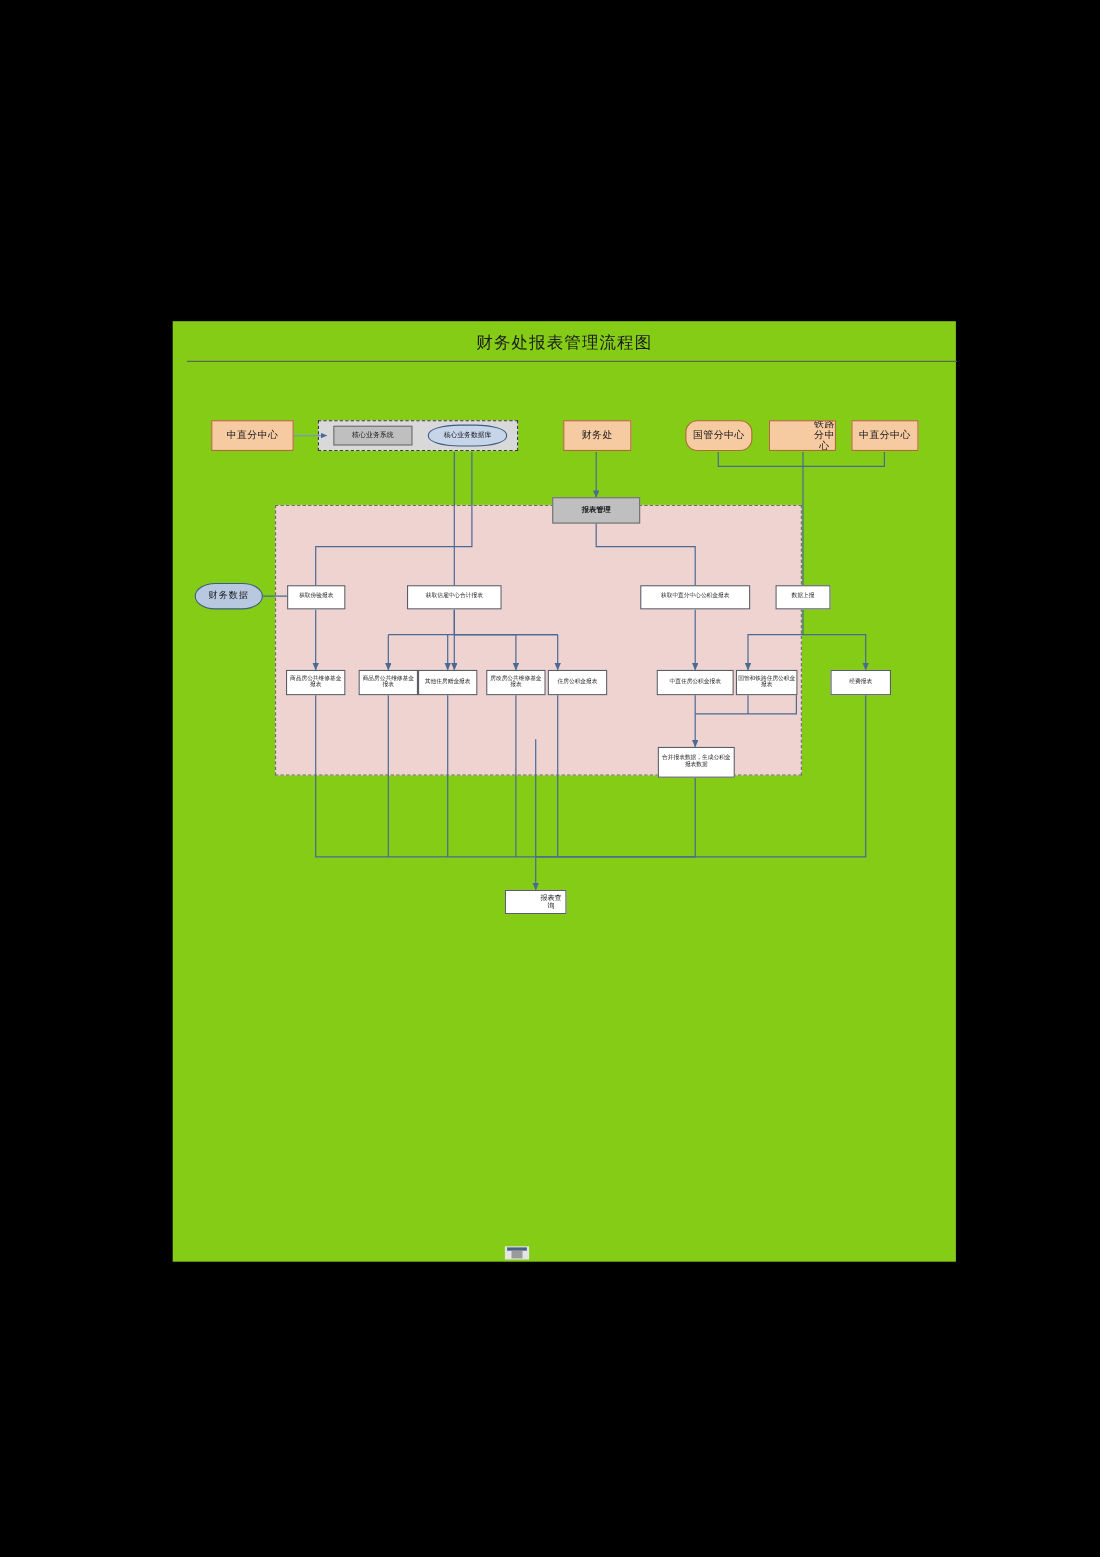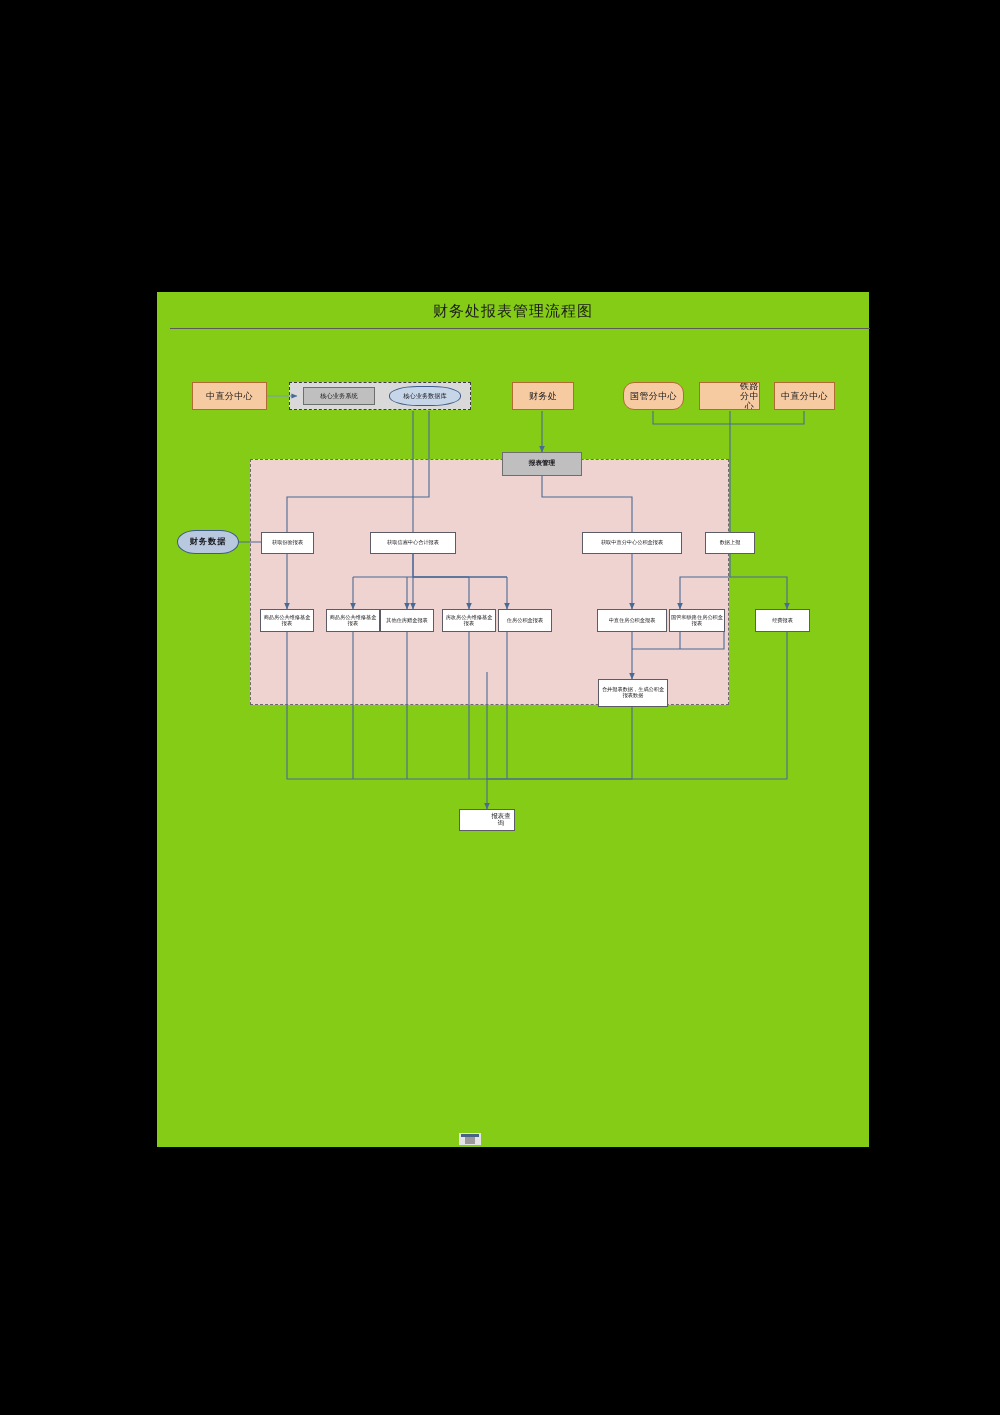--- a/index.html
+++ b/index.html
@@ -130,21 +130,21 @@
     border-radius: 40% / 46%;
     font-size: 6.2px;
   }
 
   .n-data-cyl {
     background: #b8c8de;
     border: 1.3px solid #3e5c86;
     border-radius: 30% / 50%;
     font-size: 8.2px;
     letter-spacing: 1px;
-    font-weight: bold;
+    font-weight: normal;
   }
 
   
   #scroll-nub {
     position: absolute;
     left: 459px;
     top: 1133px;
     width: 22px;
     height: 12px;
     background: #e4e4e4;

